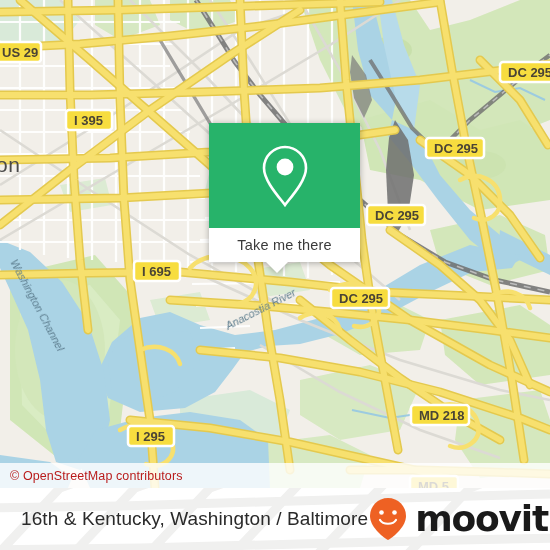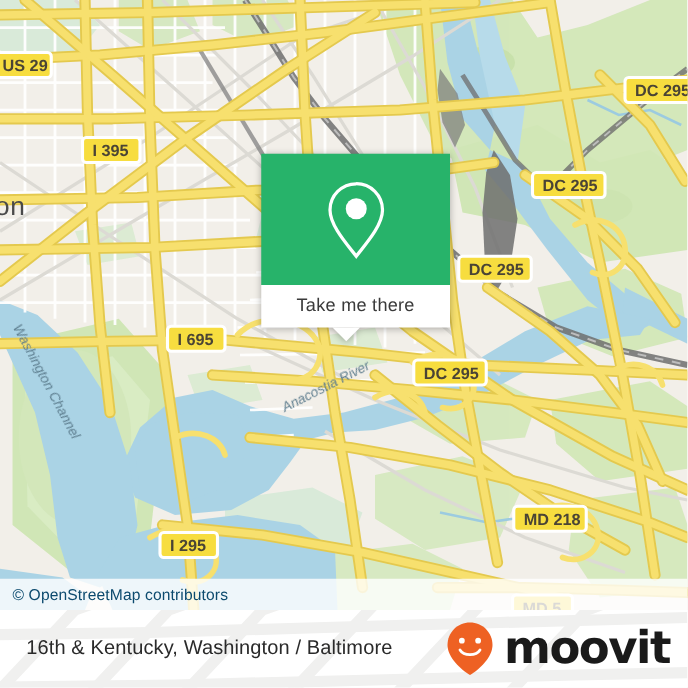--- a/index.html
+++ b/index.html
@@ -22,21 +22,21 @@
   .map-svg { position: absolute; left: 0; top: 0; display: block; }
 
   
   .attrib {
     position: absolute; left: 0; top: 463px;
     width: 550px; height: 25px;
     background: rgba(255,255,255,0.80);
     display: flex; align-items: center;
     padding-left: 10px;
     font-size: 12.5px;
-    color: #0c4a6e;
+    color: #b91c1c;
     letter-spacing: 0.1px;
     z-index: 6;
   }
 
   
   .popup {
     position: absolute;
     left: 193px; top: 123px;
     width: 167px;
     z-index: 8;
@@ -76,21 +76,21 @@
     overflow: hidden;
   }
   .footer-wm { position: absolute; left: 0; top: -10px; opacity: 1; }
   .footer-inner {
     position: relative; z-index: 2;
     width: 100%; height: 100%;
     display: flex; align-items: center; justify-content: space-between;
     padding: 0 14px 0 21px;
   }
   .footer-title {
-    font-size: 16px;
+    font-size: 19px;
     color: #2a2a2a;
     letter-spacing: 0.1px;
     white-space: nowrap;
   }
   .brand { display: flex; align-items: center; gap: 7px; }
   .brand-word {
     font-size: 36px;
     font-weight: bold;
     color: #1a1a1a;
     letter-spacing: -1.2px;

